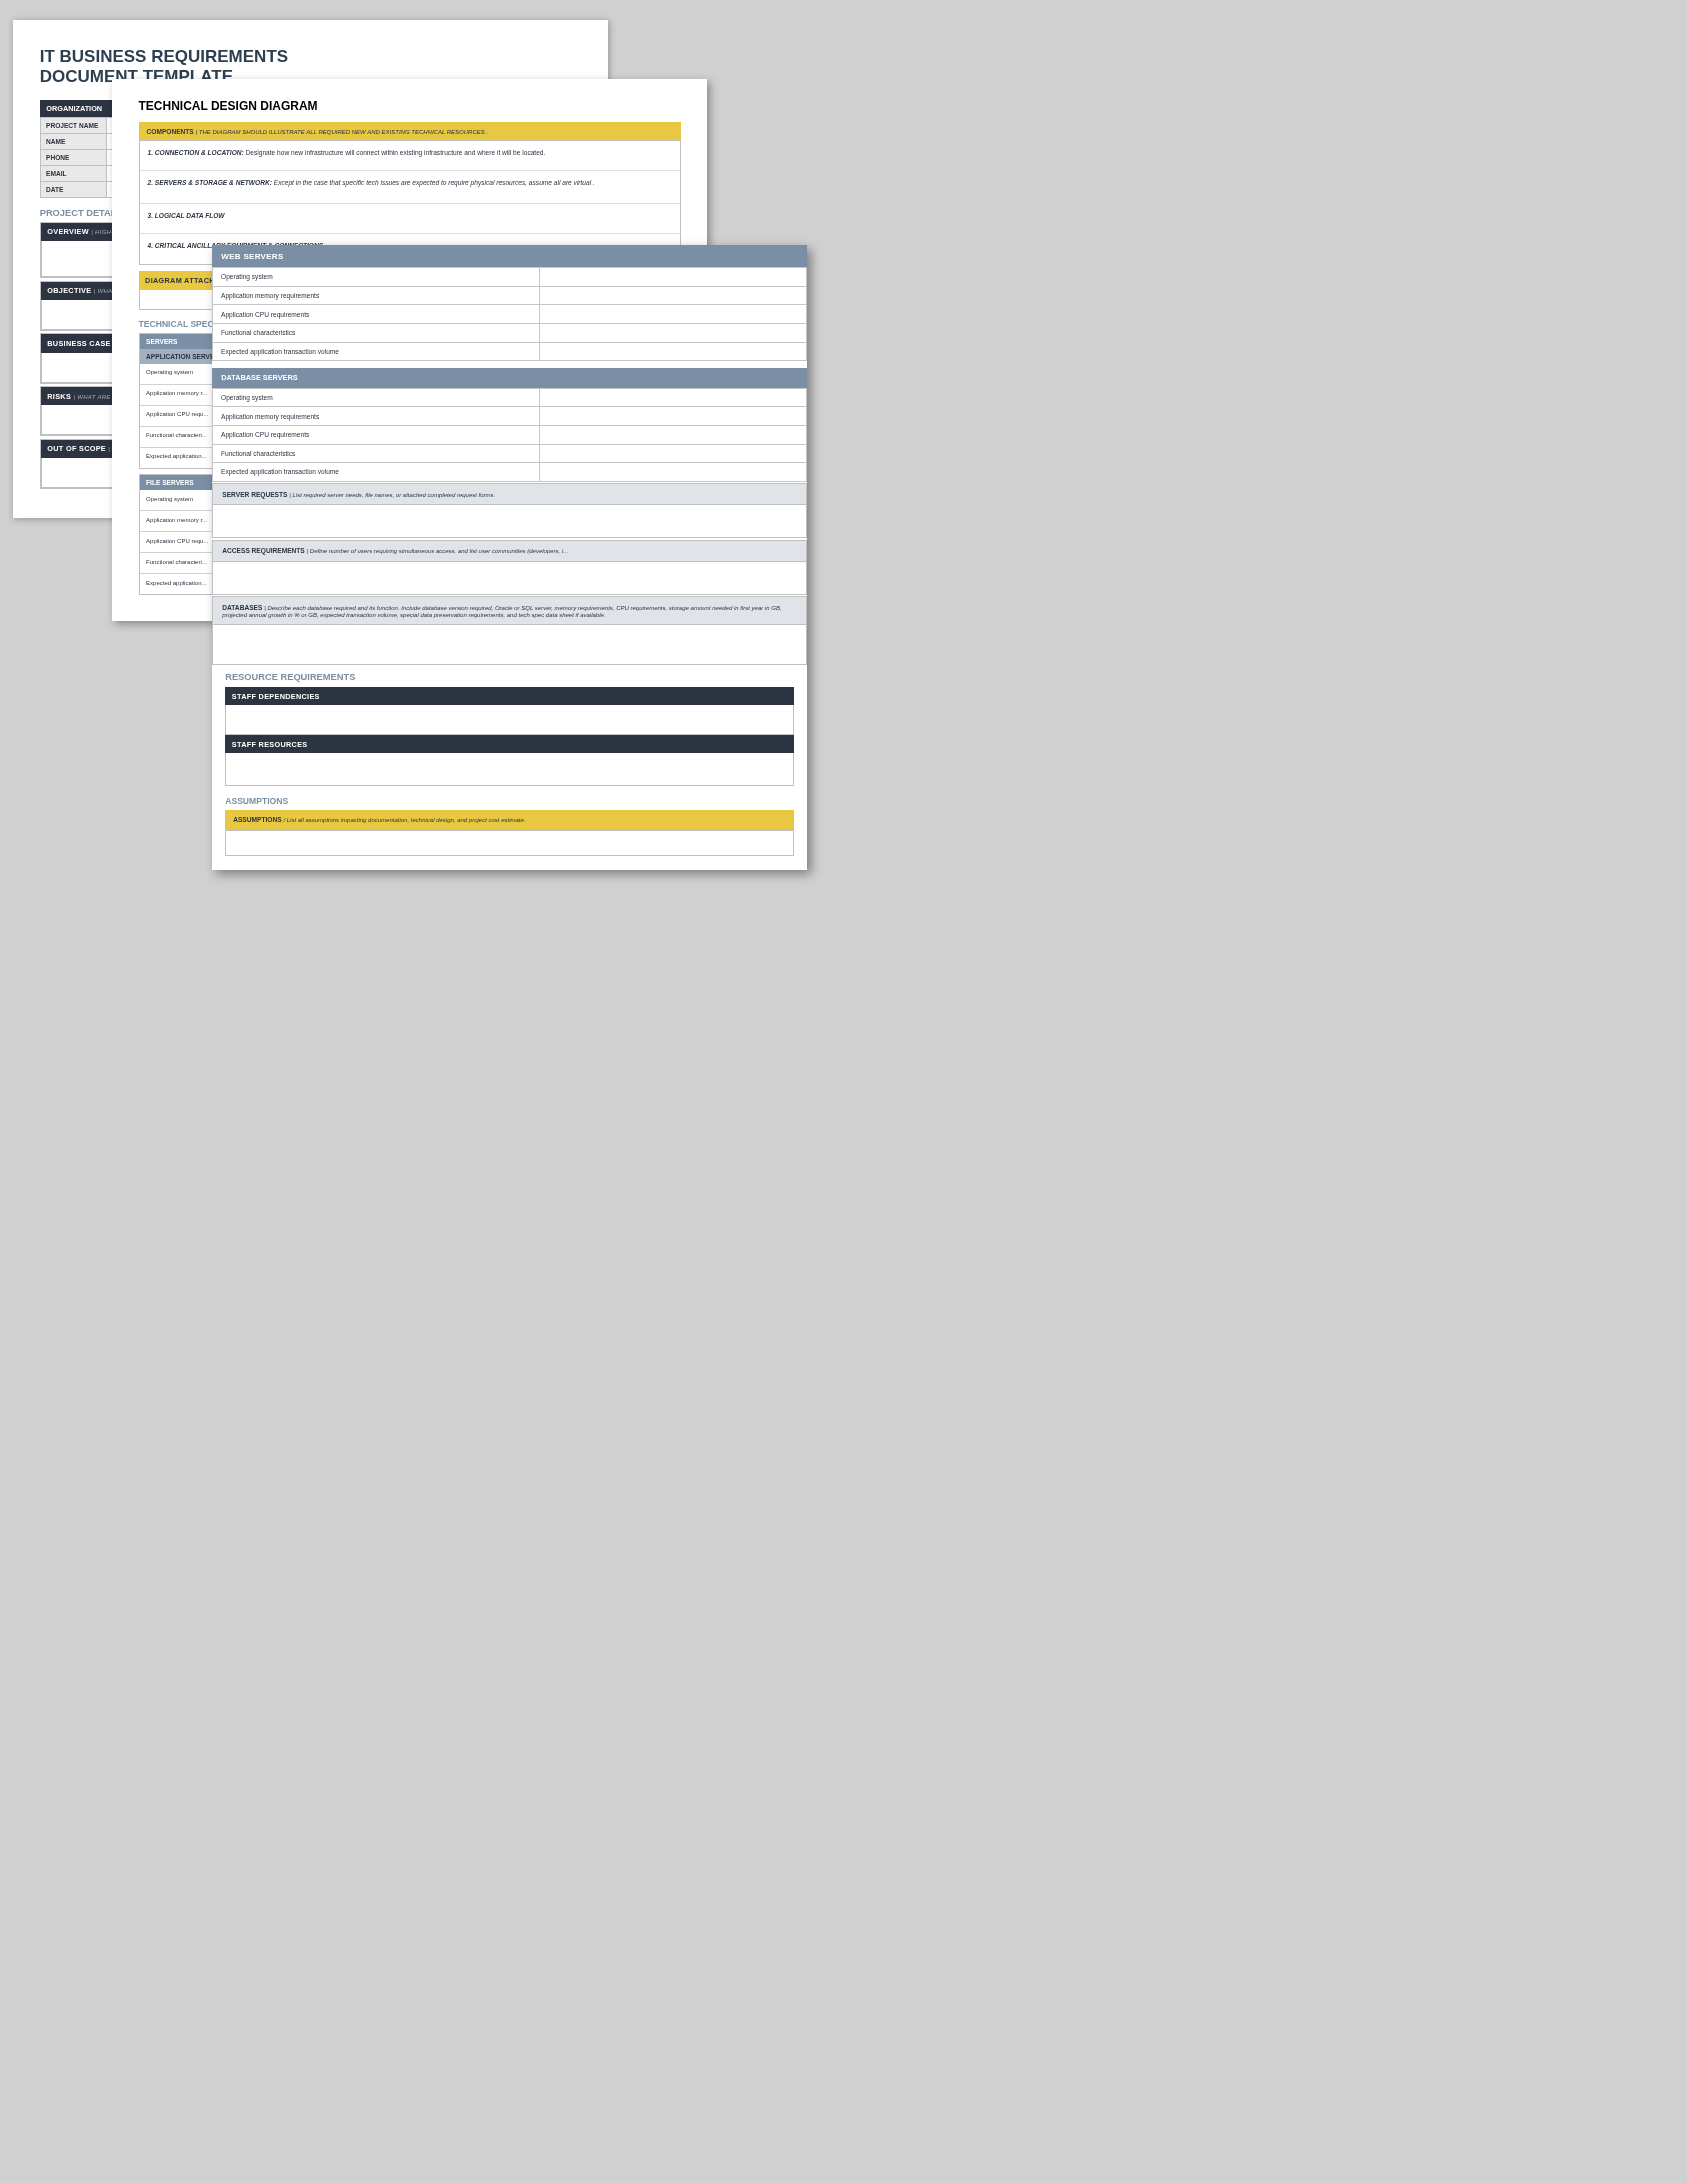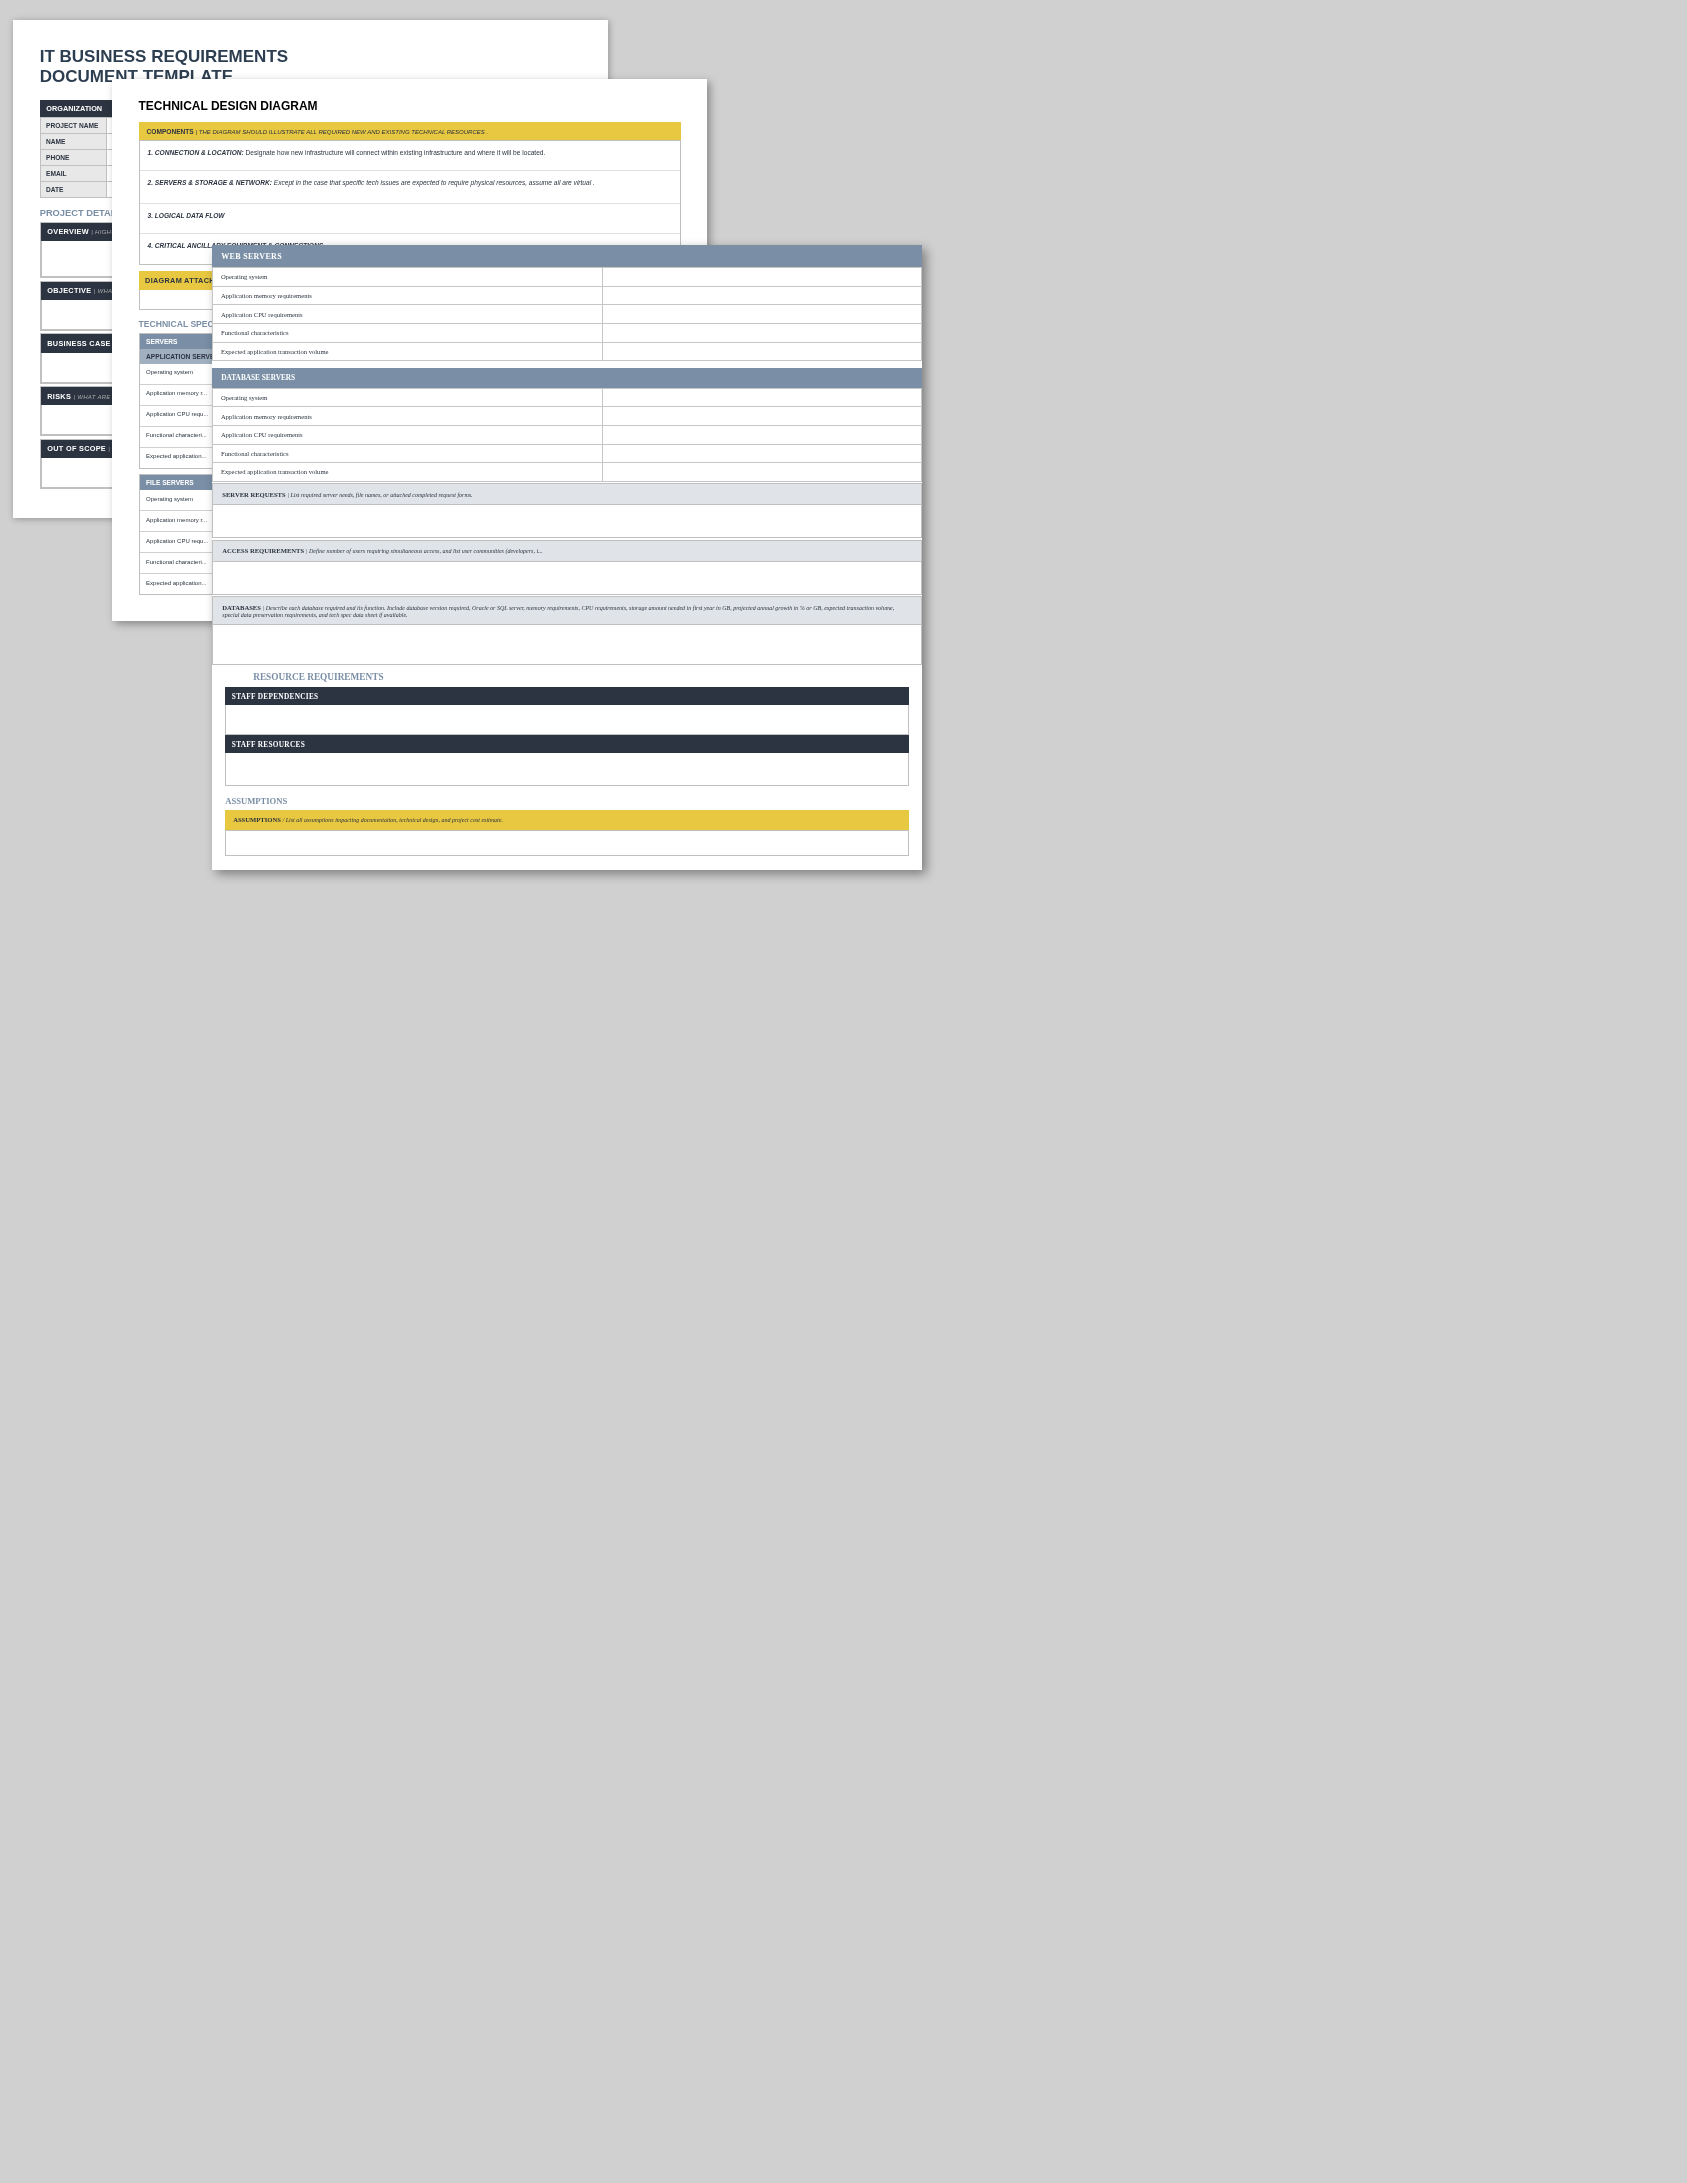--- a/index.html
+++ b/index.html
@@ -32,25 +32,24 @@
       background: white;
       padding: 20px 26.5px;
       box-shadow: 2.6px 2.6px 8px rgba(0,0,0,0.35);
     }
 
     
     .page-3 {
       position: absolute;
       top: 245px;
       left: 212px;
-      width: 710px;
+      width: 595px;
       background: white;
       padding: 0;
       box-shadow: 4px 4px 10px rgba(0,0,0,0.4);
-      font-family: Liberation Serif, serif;
     }
 
     
     .main-title {
       font-size: 17px;
       font-weight: 900;
       color: #2c3e50;
       line-height: 1.2;
       margin-bottom: 13.2px;
       text-transform: uppercase;
@@ -196,21 +195,20 @@
     .resource-section {
       padding: 6.6px 13.2px;
     }
 
     .resource-title {
       font-size: 9.3px;
       font-weight: 700;
       color: #7a8fa6;
       text-transform: uppercase;
       margin-bottom: 5.3px;
-      margin-left: 28px;
     }
 
     .assumptions-yellow {
       background: #e8c840;
       padding: 6.6px 8px;
       font-size: 6.6px;
       font-weight: 700;
       color: #2c3441;
     }
 

